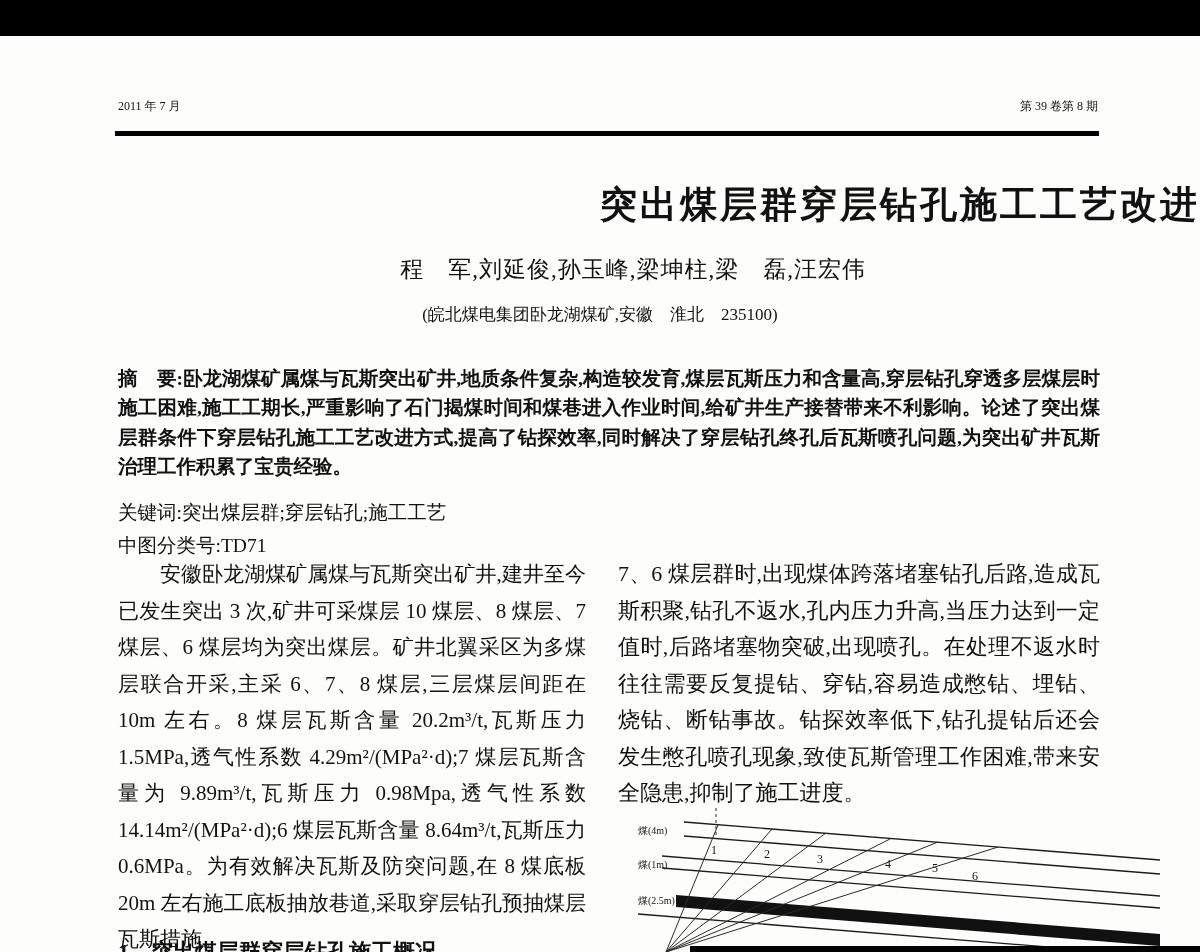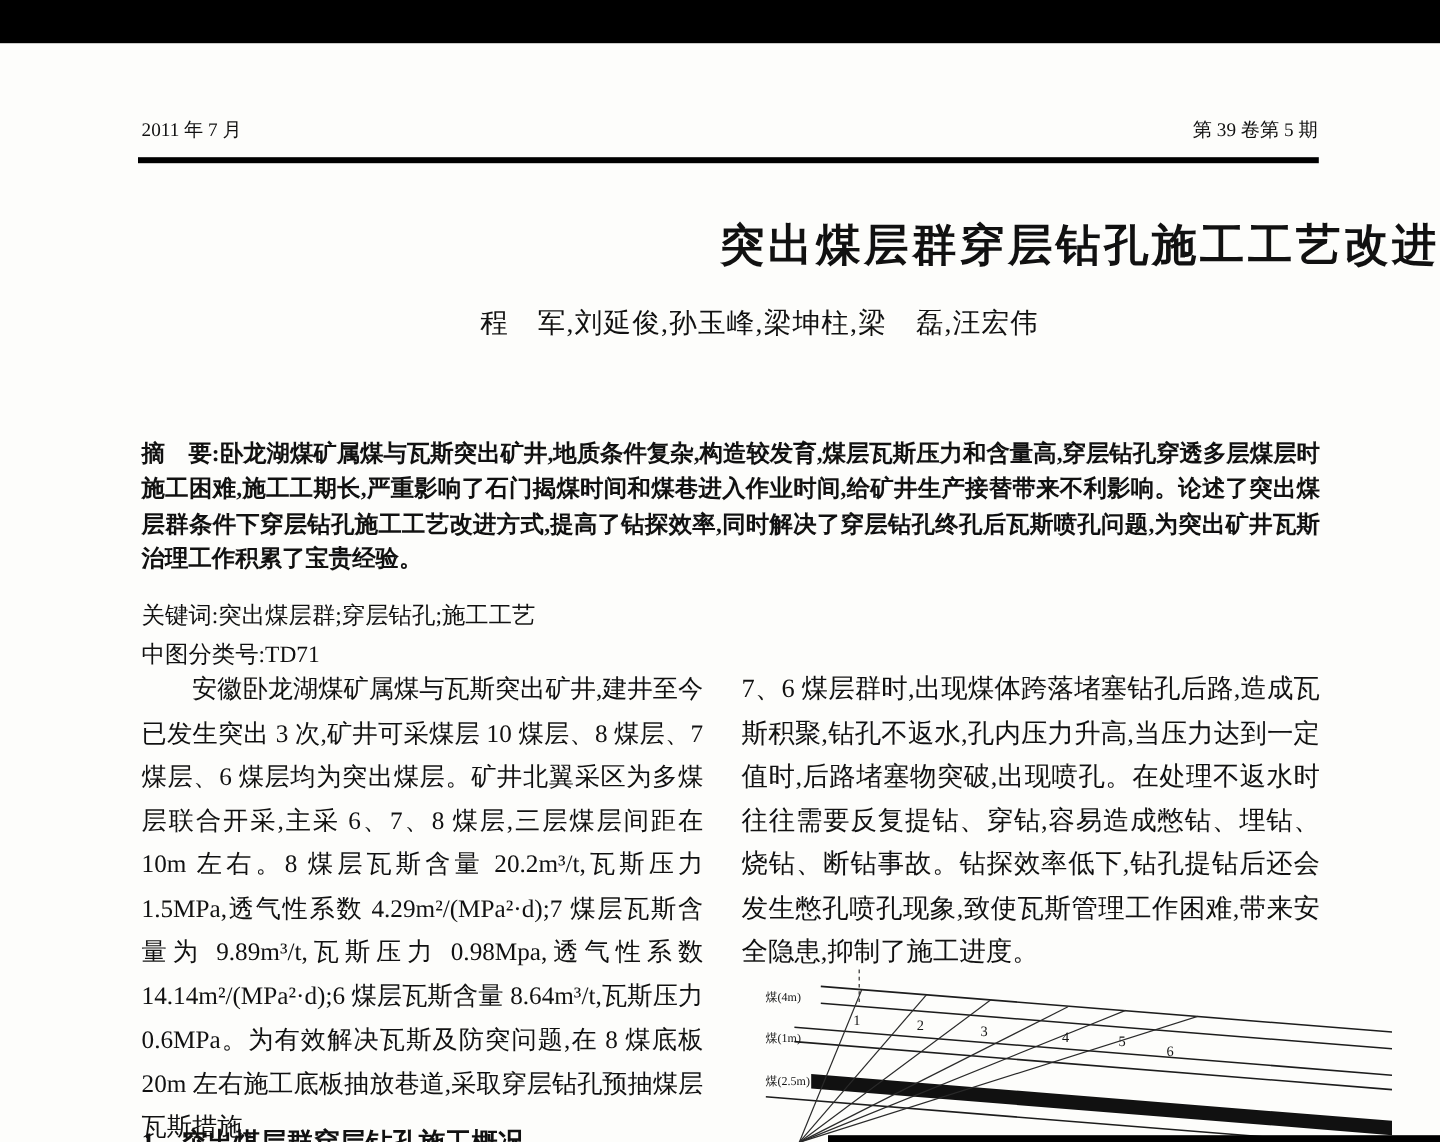--- a/index.html
+++ b/index.html
@@ -7,21 +7,21 @@
     position:relative; width:1200px; height:952px; margin:0 auto;
     background:#fdfdfb; overflow:hidden; color:#111;
     font-family:"Liberation Serif","DejaVu Serif",serif;
   }
   .scan-bar-top { position:absolute; left:0; top:0; width:1200px; height:36px; background:#000; }
   .scan-bar-bottom { position:absolute; left:690px; top:946px; width:510px; height:6px; background:#000; }
 
   .header-row {
     position:absolute; left:118px; top:98px; width:980px;
     display:flex; justify-content:space-between; align-items:flex-start;
-    font-size:16px;
+    font-size:12px;
   }
   .header-center { letter-spacing:6px; }
   .rule { position:absolute; left:115px; top:131px; width:984px; height:5px; background:#000; }
 
   .title {
     position:absolute; left:0; top:180px; width:100%; text-align:right;
     font-size:37px; font-weight:700; letter-spacing:3px;
   }
   .authors {
     position:absolute; left:0; top:254px; width:100%; text-align:center;
@@ -73,26 +73,27 @@
 </style>
 </head>
 <body>
 
 <div class="page">
 
   <div class="scan-bar-top"></div>
 
   <div class="header-row">
     <span class="header-left">2011 年 7 月</span>
-    <span class="header-right">第 39 卷第 5 期</span>
+    <span class="header-right">第 39 卷第 8 期</span>
   </div>
   <div class="rule"></div>
 
   <div class="title">突出煤层群穿层钻孔施工工艺改进</div>
   <div class="authors">程　军,刘延俊,孙玉峰,梁坤柱,梁　磊,汪宏伟</div>
+  <div class="affiliation">(皖北煤电集团卧龙湖煤矿,安徽　淮北　235100)</div>
 
   <p class="abstract"><span class="label">摘　要:</span><span>卧龙湖煤矿属煤与瓦斯突出矿井,地质条件复杂,构造较发育,煤层瓦斯压力和含量高,穿层钻孔穿透多层煤层时施工困难,施工工期长,严重影响了石门揭煤时间和煤巷进入作业时间,给矿井生产接替带来不利影响。论述了突出煤层群条件下穿层钻孔施工工艺改进方式,提高了钻探效率,同时解决了穿层钻孔终孔后瓦斯喷孔问题,为突出矿井瓦斯治理工作积累了宝贵经验。</span></p>
 
   <p class="keywords"><span class="label">关键词:</span><span>突出煤层群;穿层钻孔;施工工艺</span></p>
 
   <p class="clc">中图分类号:TD71</p>
 
   <div class="col-left">
     <p>安徽卧龙湖煤矿属煤与瓦斯突出矿井,建井至今已发生突出 3 次,矿井可采煤层 10 煤层、8 煤层、7 煤层、6 煤层均为突出煤层。矿井北翼采区为多煤层联合开采,主采 6、7、8 煤层,三层煤层间距在 10m 左右。8 煤层瓦斯含量 20.2m³/t,瓦斯压力 1.5MPa,透气性系数 4.29m²/(MPa²·d);7 煤层瓦斯含量为 9.89m³/t,瓦斯压力 0.98Mpa,透气性系数 14.14m²/(MPa²·d);6 煤层瓦斯含量 8.64m³/t,瓦斯压力 0.6MPa。为有效解决瓦斯及防突问题,在 8 煤底板 20m 左右施工底板抽放巷道,采取穿层钻孔预抽煤层瓦斯措施。</p>
   </div>

